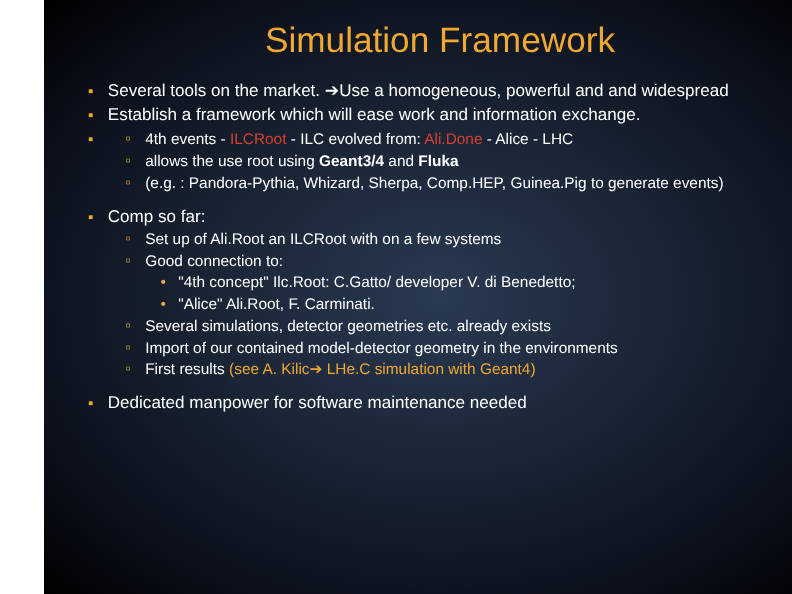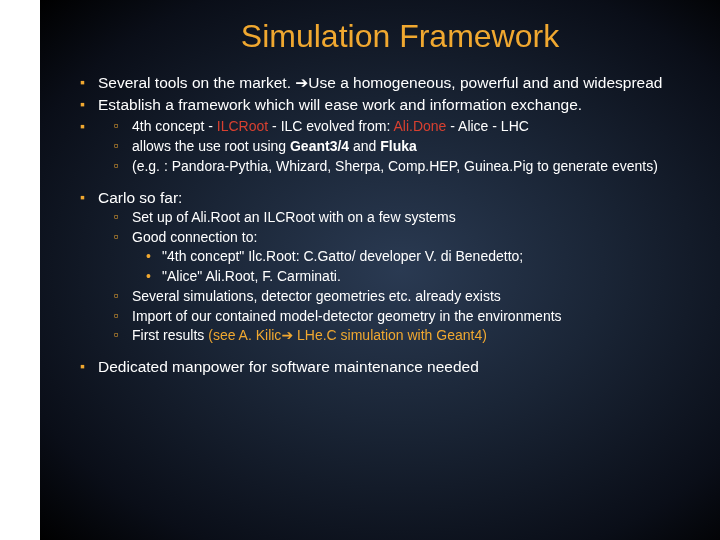--- a/index.html
+++ b/index.html
@@ -97,31 +97,31 @@
   <ul class="lvl1">
     <li>
       <span class="text">Several tools on the market.  </span><span class="arrow">➔</span><span class="text">Use a homogeneous, powerful and  and widespread</span>
     </li>
 
     <li><span class="text">Establish a framework which will ease work and information exchange.</span></li>
 
     <li>
       <ul class="lvl2">
         <li>
-          <span class="text">4th concept - </span><span class="red">ILCRoot </span><span class="text"> - ILC evolved from: </span><span class="red">Ali.Done</span><span class="text"> - Alice - LHC</span>
+          <span class="text">4th events - </span><span class="red">ILCRoot </span><span class="text"> - ILC evolved from: </span><span class="red">Ali.Done</span><span class="text"> - Alice - LHC</span>
         </li>
         <li>
           <span class="text">allows the use root using </span><b>Geant3/4</b><span class="text"> and </span><b>Fluka</b>
         </li>
         <li><span class="text">(e.g. : Pandora-Pythia, Whizard, Sherpa, Comp.HEP, Guinea.Pig to generate events)</span></li>
       </ul>
     </li>
 
     <li class="spaced">
-      <span class="text">Carlo so far:</span>
+      <span class="text">Comp so far:</span>
       <ul class="lvl2">
         <li><span class="text">Set up of Ali.Root an ILCRoot with on a few systems</span></li>
         <li>
           <span class="text">Good connection to:</span>
           <ul class="lvl3">
             <li><span class="text">"4th concept" Ilc.Root: C.Gatto/ developer V. di Benedetto;</span></li>
             <li><span class="text">"Alice" Ali.Root,  F. Carminati.</span></li>
           </ul>
         </li>
         <li><span class="text">Several simulations, detector geometries etc. already exists</span></li>

